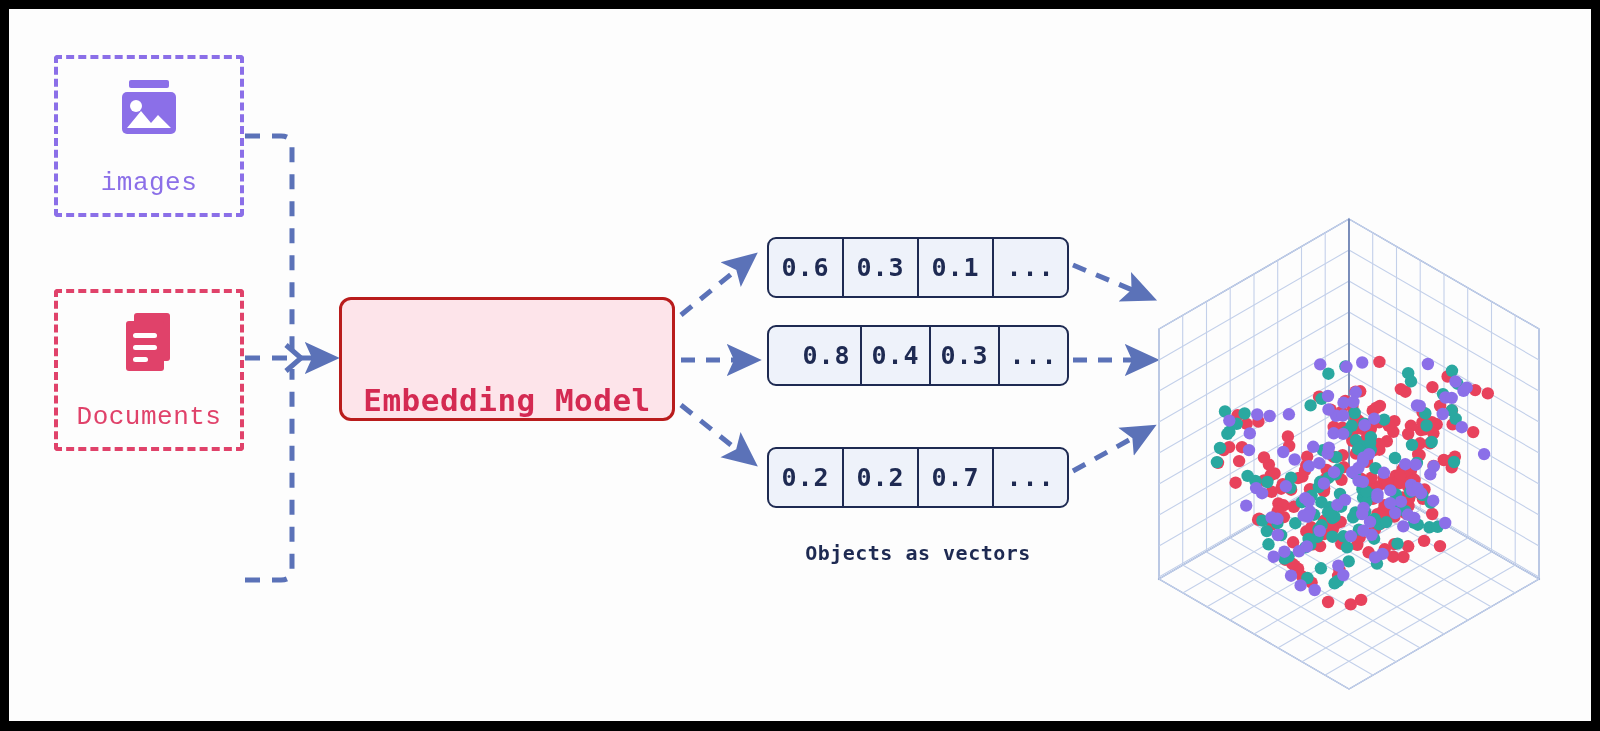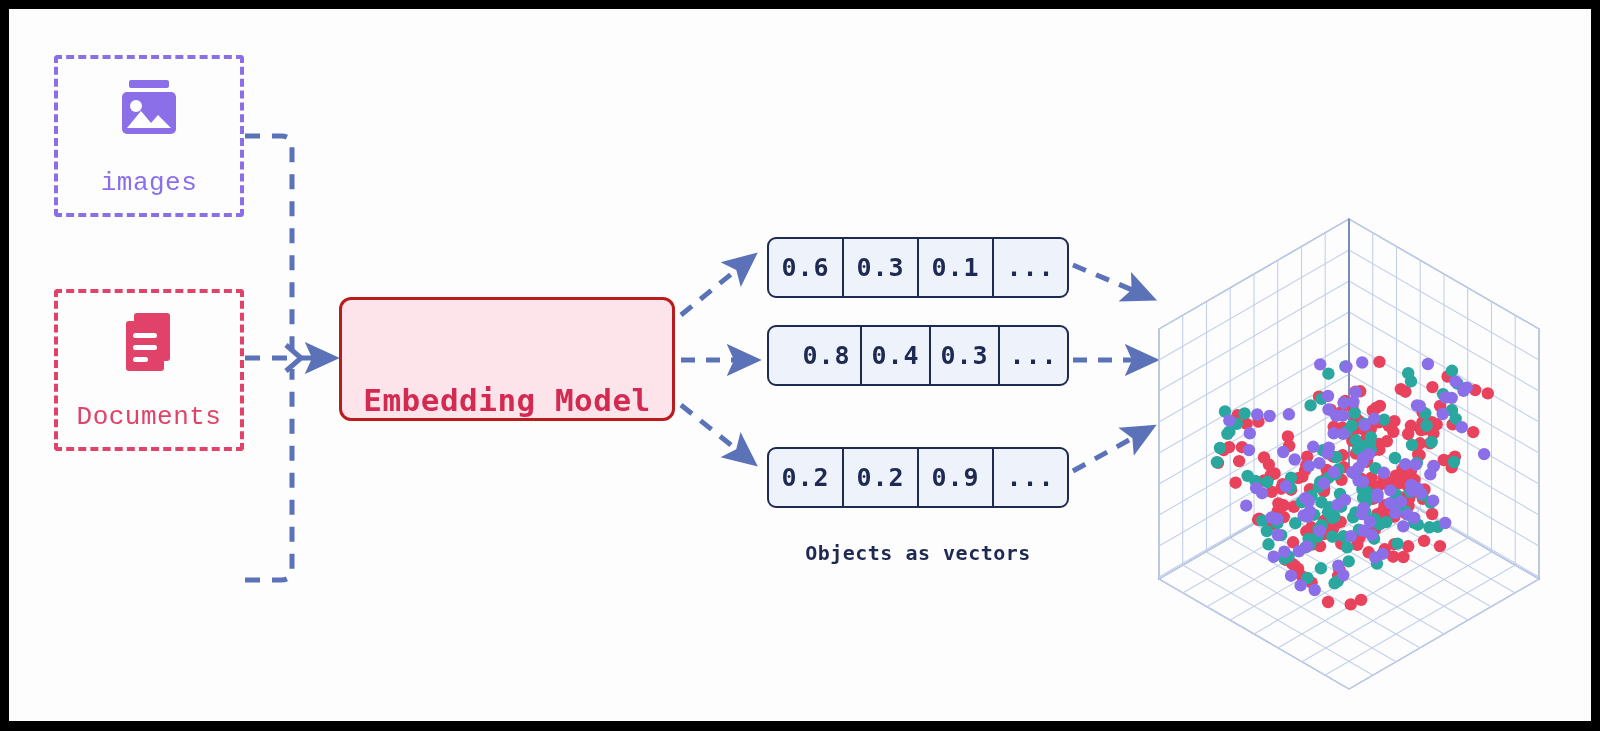--- a/index.html
+++ b/index.html
@@ -612,20 +612,20 @@
     </div>
     <div class="vector-row" style="top:304px;padding-left:24px;">
       <span class="vector-cell">0.8</span>
       <span class="vector-cell">0.4</span>
       <span class="vector-cell">0.3</span>
       <span class="vector-cell">...</span>
     </div>
     <div class="vector-row" style="top:426px;">
       <span class="vector-cell">0.2</span>
       <span class="vector-cell">0.2</span>
-      <span class="vector-cell">0.9</span>
+      <span class="vector-cell">0.7</span>
       <span class="vector-cell">...</span>
     </div>
 
     <div id="vectors-caption">Objects as vectors</div>
 
   </div>
 </div>
 
 </body></html>

